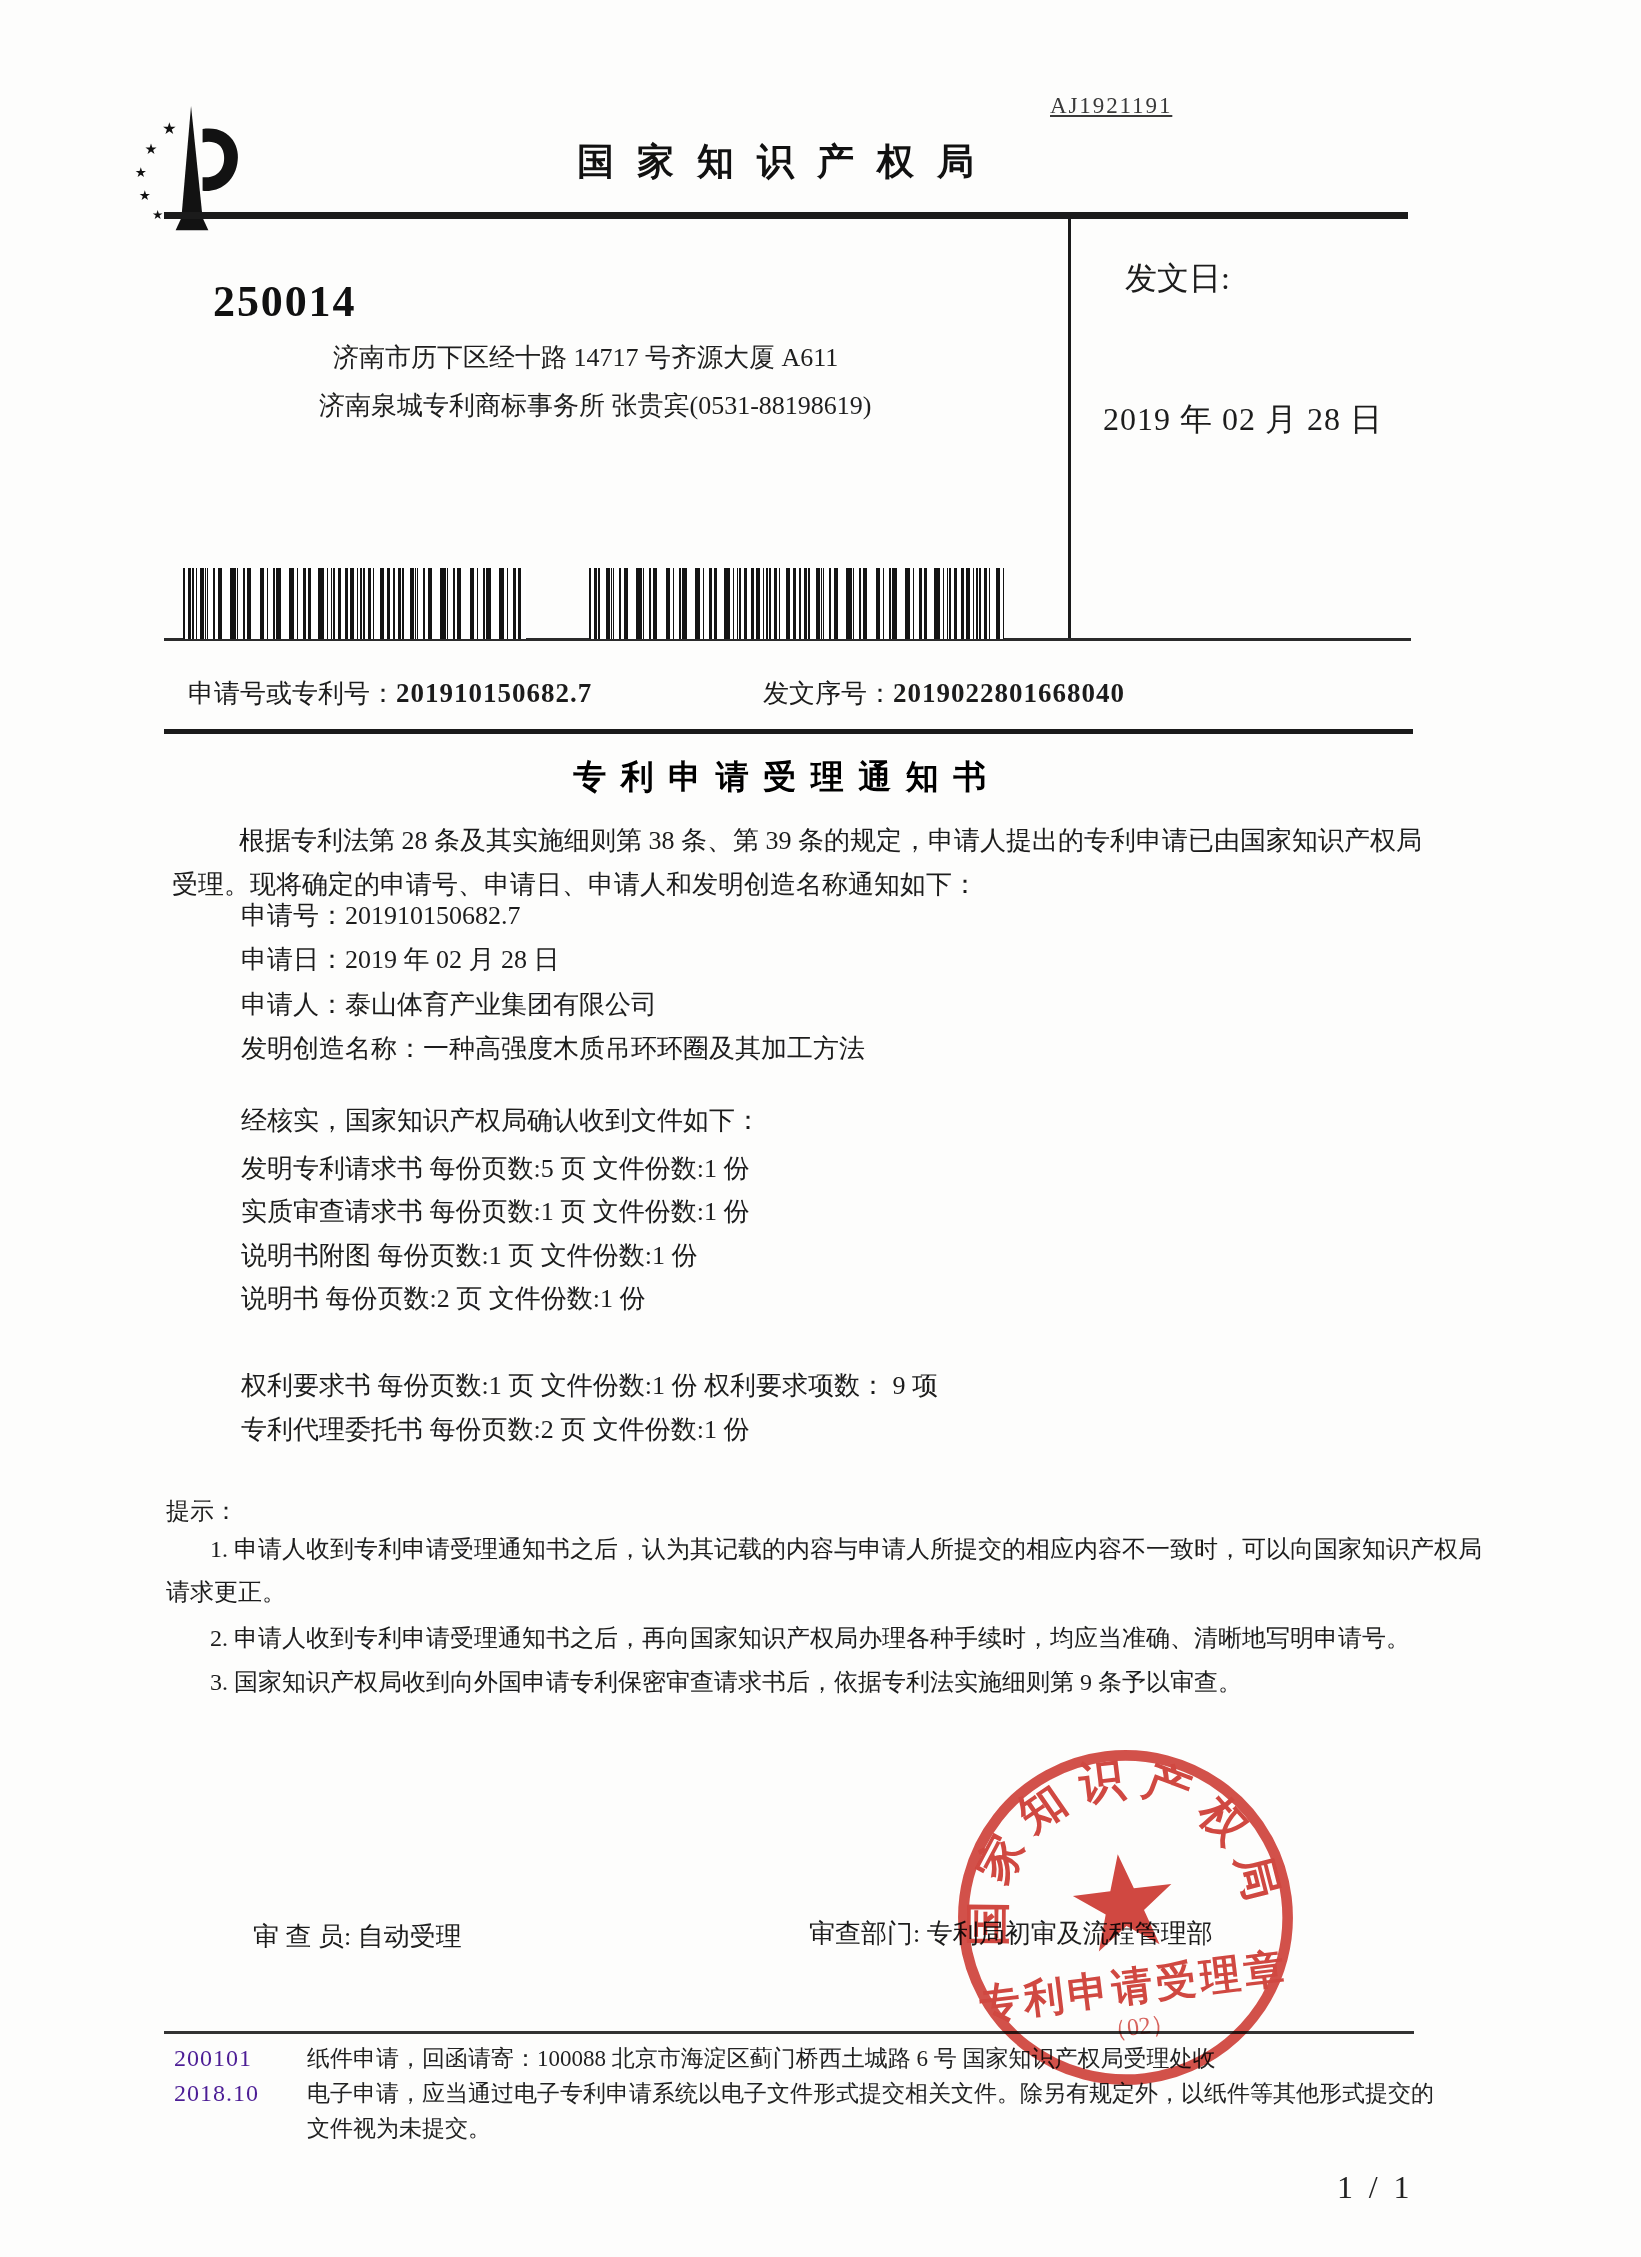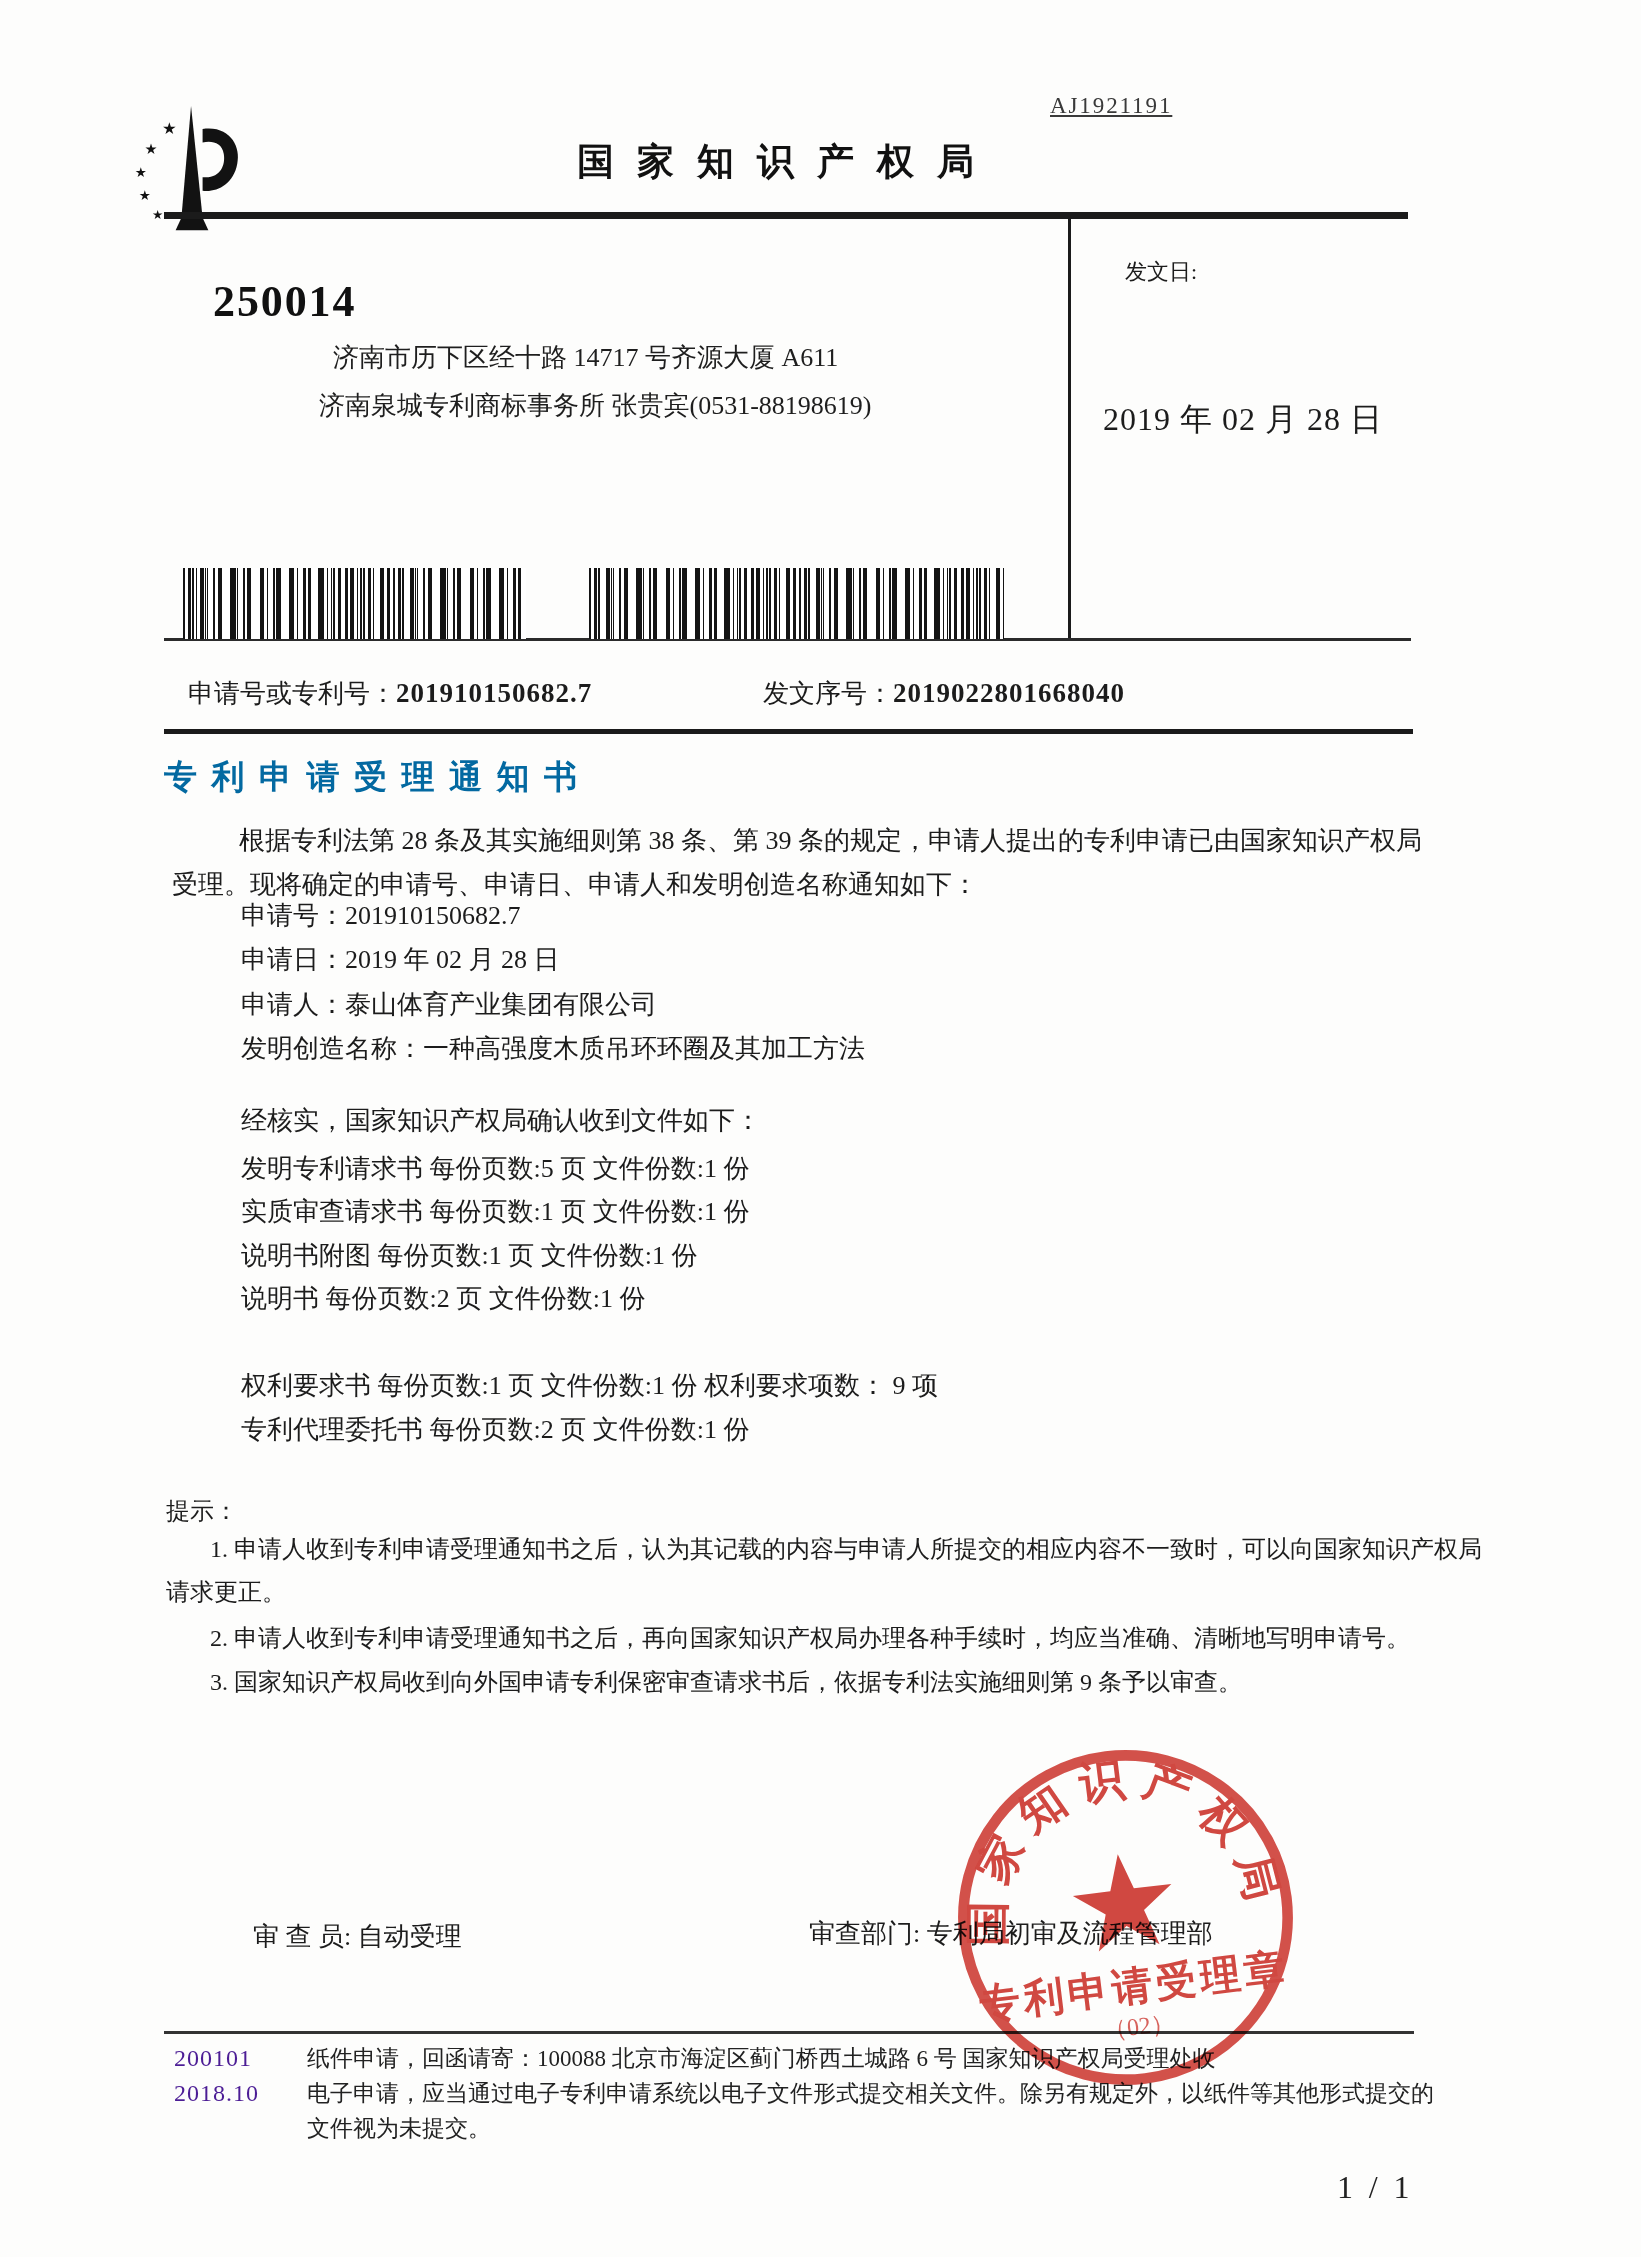--- a/index.html
+++ b/index.html
@@ -8,30 +8,30 @@
     background:#fdfdfc;overflow:hidden;
     font-family:"Liberation Serif","DejaVu Serif",serif;
     color:#1c1c1c;
   }
   .abs{position:absolute;white-space:nowrap;}
   .ref-code{font-size:23px;color:#3a3a3a;letter-spacing:1.9px;}
   .agency-title{width:1246px;text-align:center;font-size:37px;font-weight:600;letter-spacing:23px;color:#111;}
   .rule{position:absolute;background:#1b1b1b;}
   .postal{font-size:44px;font-weight:700;letter-spacing:1.9px;color:#111;}
   .addr{font-size:26px;color:#1e1e1e;}
-  .issue-label{font-size:22px;}
+  .issue-label{font-size:32px;}
   .issue-date{font-size:32px;letter-spacing:1px;}
   .barcode{position:absolute;height:71px;background-color:#fff;
     background-image:
       repeating-linear-gradient(90deg,#141414 0 1.9px,rgba(0,0,0,0) 1.9px 4.8px,#141414 4.8px 7.7px,rgba(0,0,0,0) 7.7px 12.6px,#141414 12.6px 13.5px,rgba(0,0,0,0) 13.5px 17.4px,#141414 17.4px 21px,rgba(0,0,0,0) 21px 24px,#141414 24px 25px,rgba(0,0,0,0) 25px 30px),
       repeating-linear-gradient(90deg,rgba(0,0,0,0) 0 8.7px,#141414 8.7px 10.6px,rgba(0,0,0,0) 10.6px 22px,#141414 22px 23px,rgba(0,0,0,0) 23px 36px,#141414 36px 39px,rgba(0,0,0,0) 39px 42px);
   }
   .row-label{font-size:26px;}
   .row-value{font-size:27px;font-weight:700;letter-spacing:1px;}
-  .notice-title{width:1246px;text-align:left;font-size:33px;font-weight:700;letter-spacing:14.5px;color:#0369a1;}
+  .notice-title{width:1246px;text-align:center;font-size:33px;font-weight:700;letter-spacing:14.5px;color:#000000;}
   .body-line{font-size:26px;}
   .tip-line{font-size:24px;}
   .sig{font-size:26px;}
   .foot{font-size:23px;color:#222;}
   .foot-code{font-size:24px;color:#4c1d95;letter-spacing:1px;}
   .page-no{font-size:32px;letter-spacing:3.9px;color:#222;}
   #stamp{position:absolute;left:946px;top:1738px;transform:rotate(-7deg);
          mix-blend-mode:multiply;opacity:0.93;}
   .logo-star{font-size:16.4px;color:#111;position:absolute;}
 </style>

